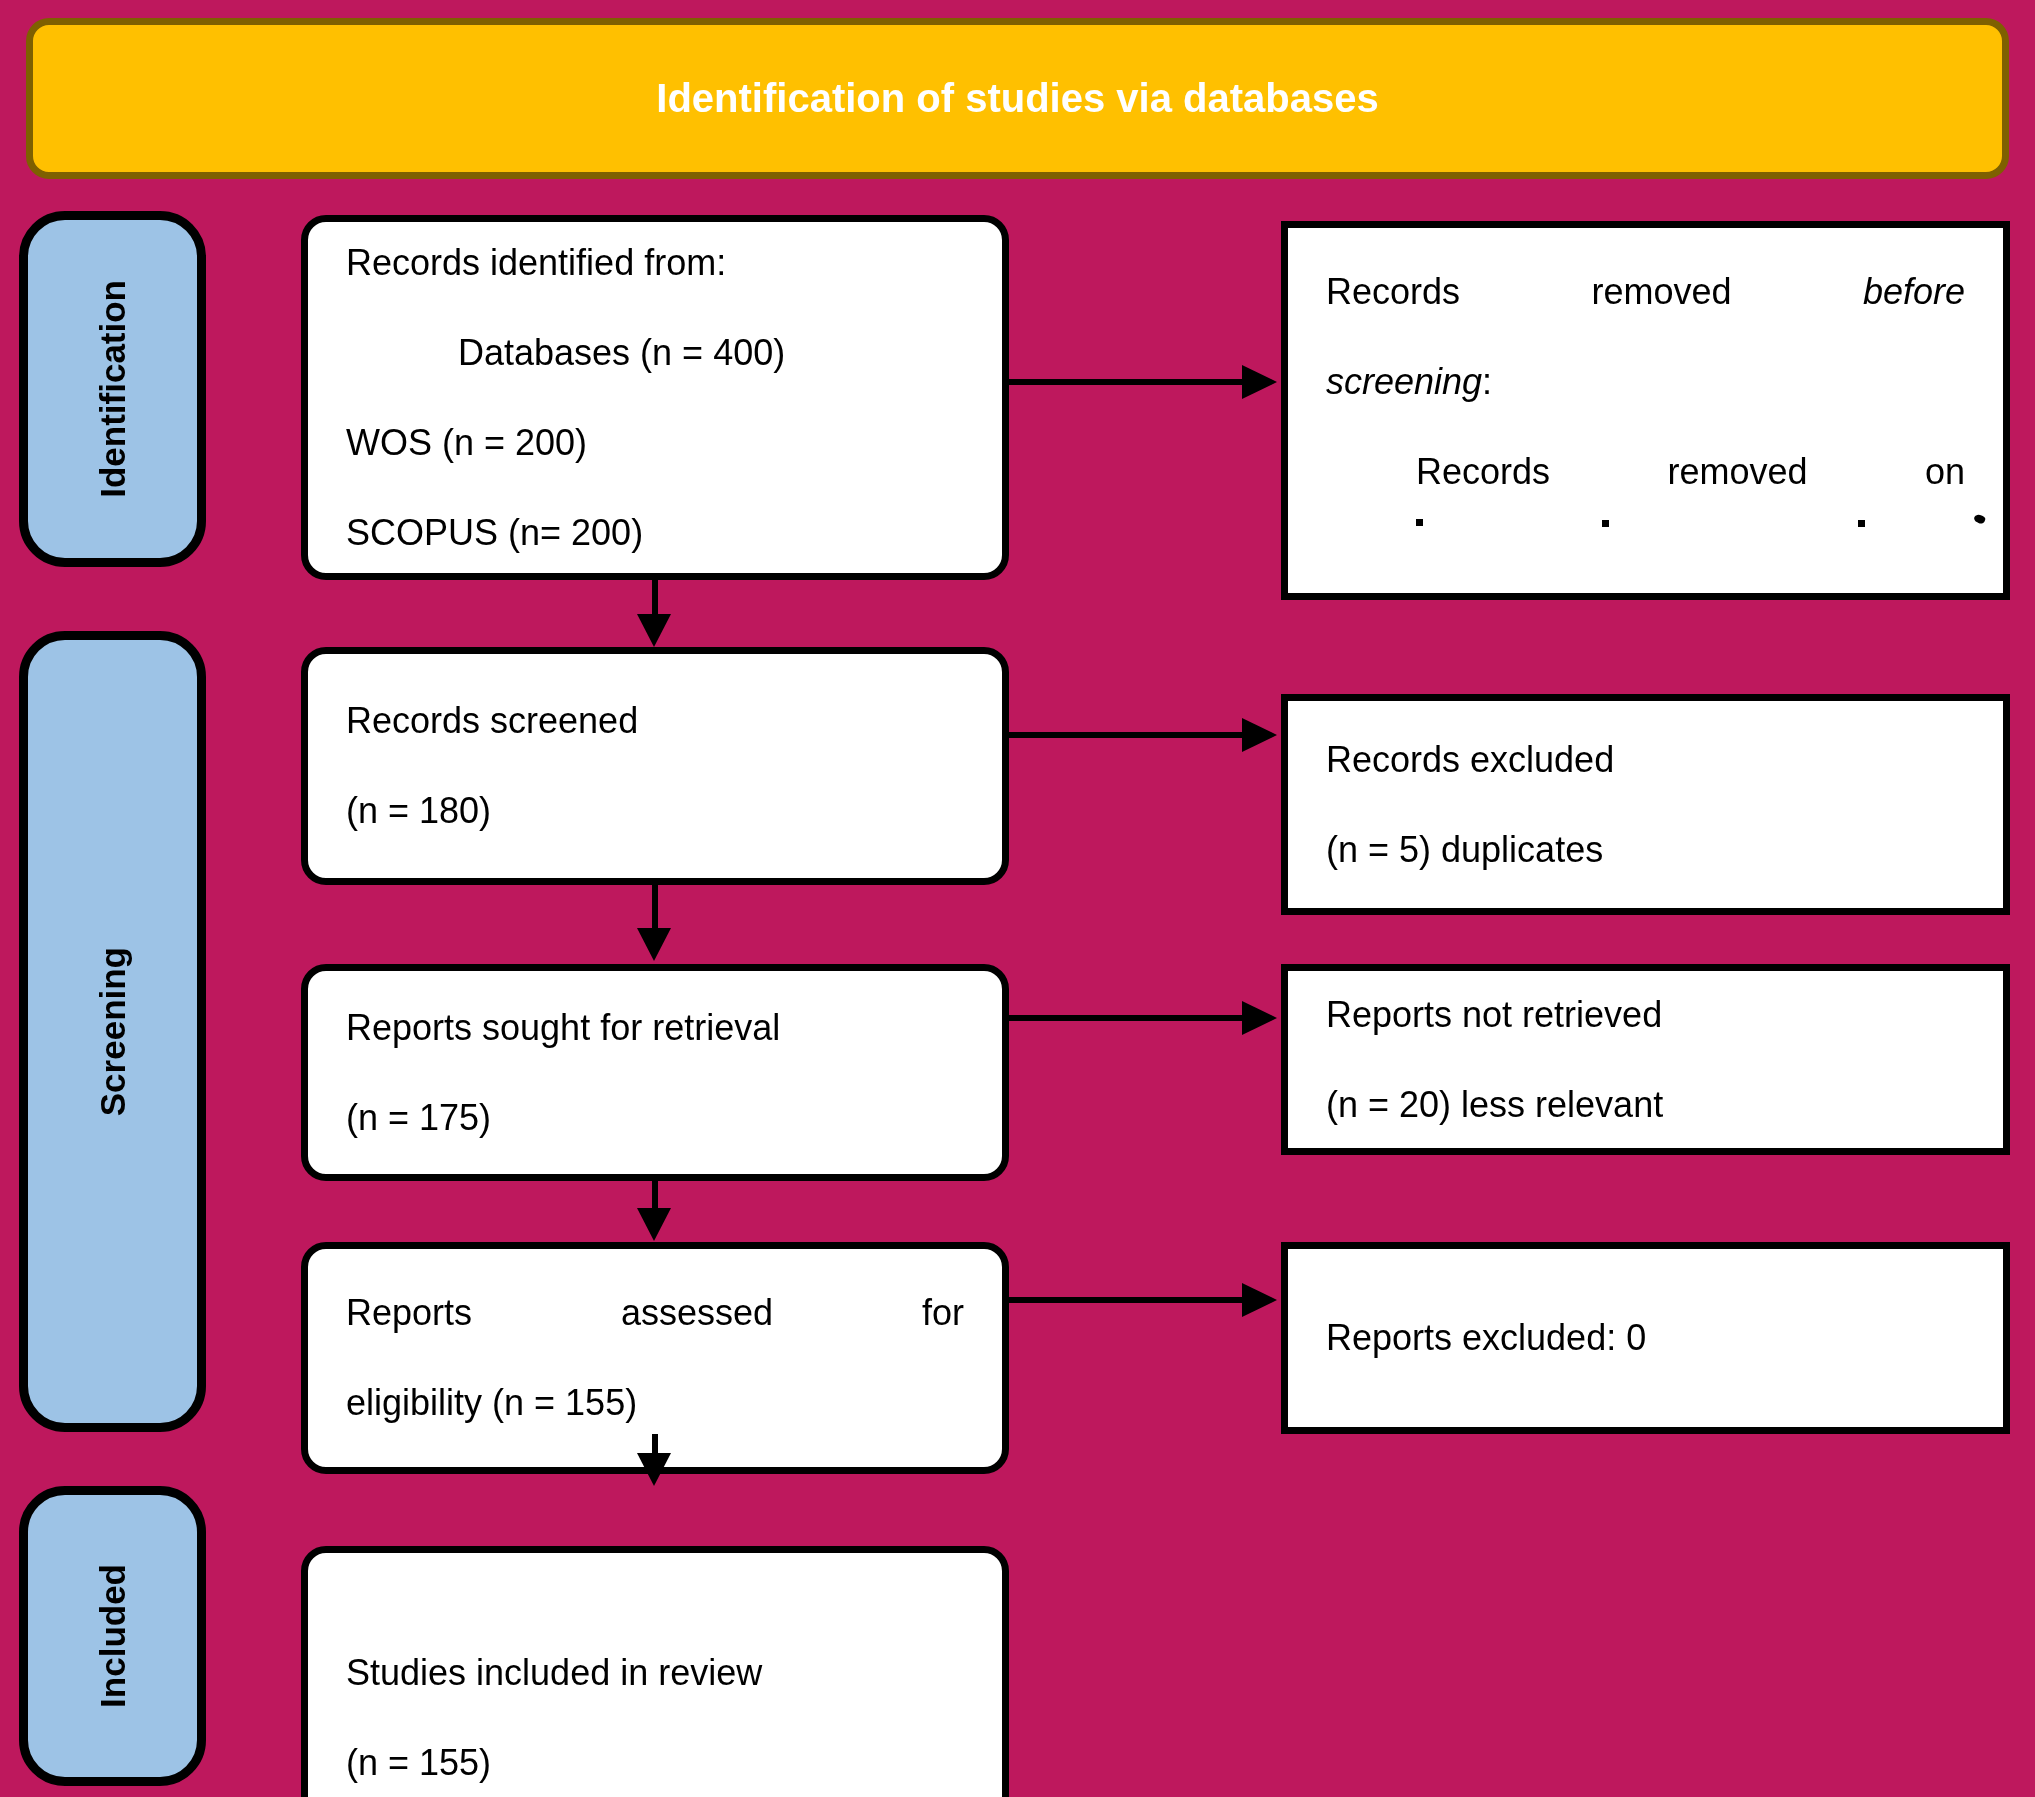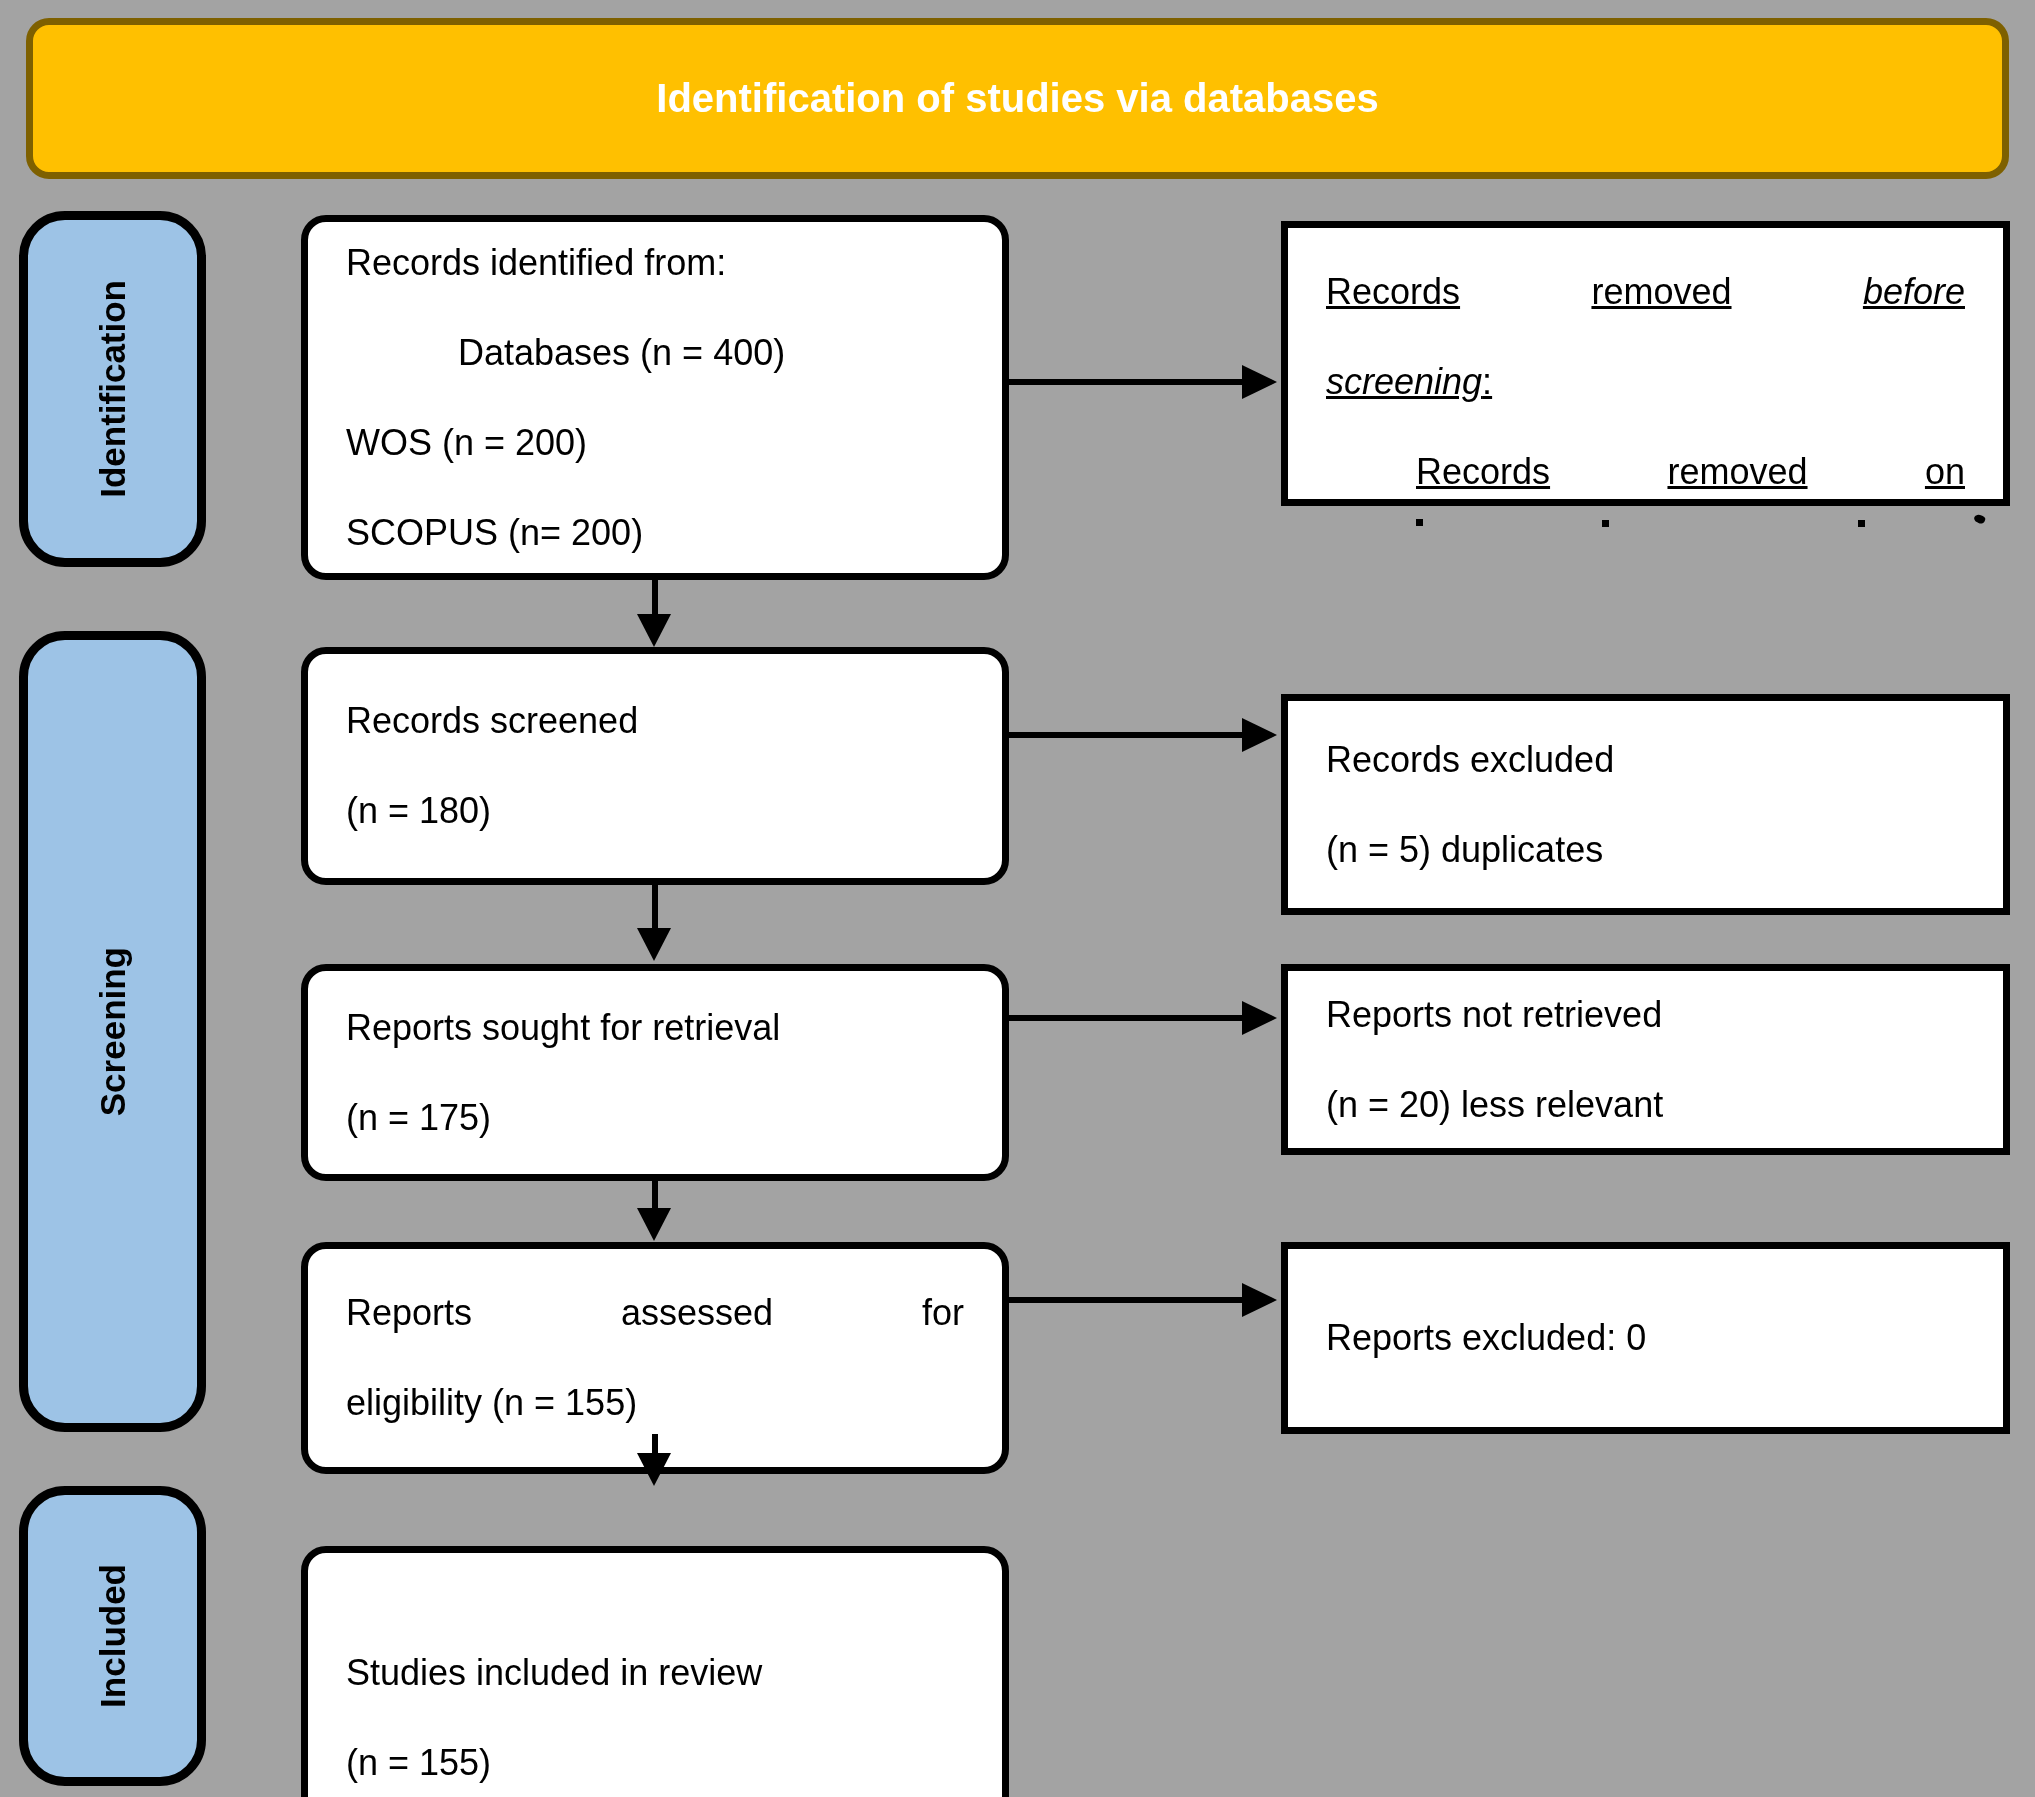--- a/index.html
+++ b/index.html
@@ -1,17 +1,17 @@
 <!DOCTYPE html>
 <html style="font-size:10.3px"><head>
 <meta charset="utf-8">
 <style>
   html,body{margin:0;padding:0;background:#ffffff;}
   #canvas{
-    position:relative;width:2035px;height:1798px;background:#a3a3a3;
+    position:relative;width:2035px;height:1798px;background:#be185d;
     font-family:"Liberation Sans","DejaVu Sans",sans-serif;color:#000;
   }
   
   .banner{
     position:absolute;left:26px;top:18px;width:1983px;height:161px;
     background:#FFC000;border:7.7px solid #7E6000;border-radius:23px;
     display:flex;align-items:center;justify-content:center;box-sizing:border-box;
   }
   .banner-text{font-size:40px;font-weight:bold;color:#ffffff;}
   
@@ -34,21 +34,21 @@
     display:flex;flex-direction:column;justify-content:center;
     padding:0 38px;
   }
   .col1{left:301px;width:708px;border-radius:25px;}
   .col2{left:1281px;width:729px;}
   .b1{top:215px;height:365px;}
   .b2{top:647px;height:238px;}
   .b3{top:964px;height:217px;}
   .b4{top:1242px;height:232px;}
   .b5{top:1546px;height:343px;}
-  .r1{top:221px;height:285px;justify-content:flex-start;padding-top:19px;overflow:hidden;text-decoration:underline;}
+  .r1{top:221px;height:379px;justify-content:flex-start;padding-top:19px;overflow:hidden;}
   .r2{top:647px;height:221px;margin-top:47px;}
   .r3{top:964px;height:191px;}
   .r4{top:1242px;height:192px;}
   .line{white-space:nowrap;}
   .indent1{padding-left:112px;}
   .jline{display:flex;justify-content:space-between;}
   .jline-indent{margin-left:90px;}
   .it{font-style:italic;}
   
   .vshaft{position:absolute;left:652px;width:6.4px;background:#000;}

